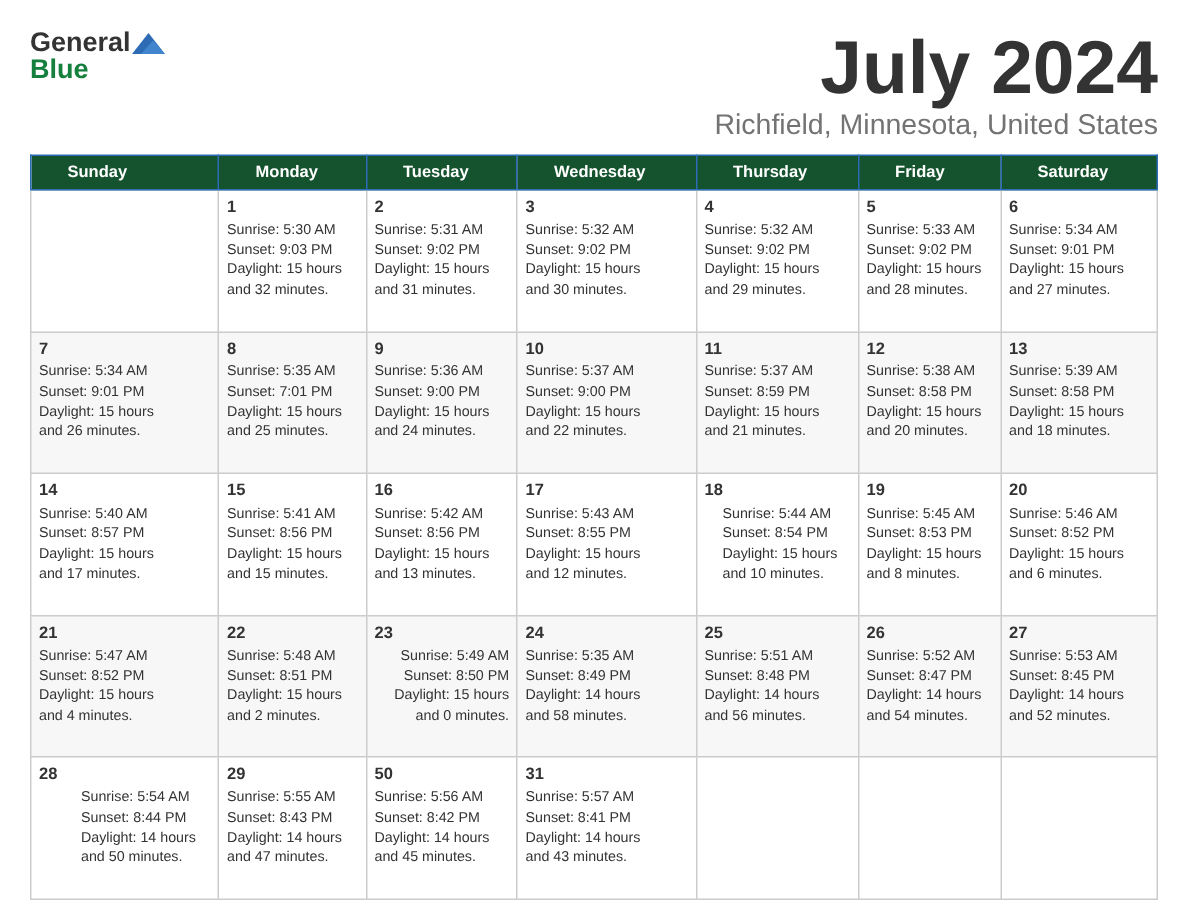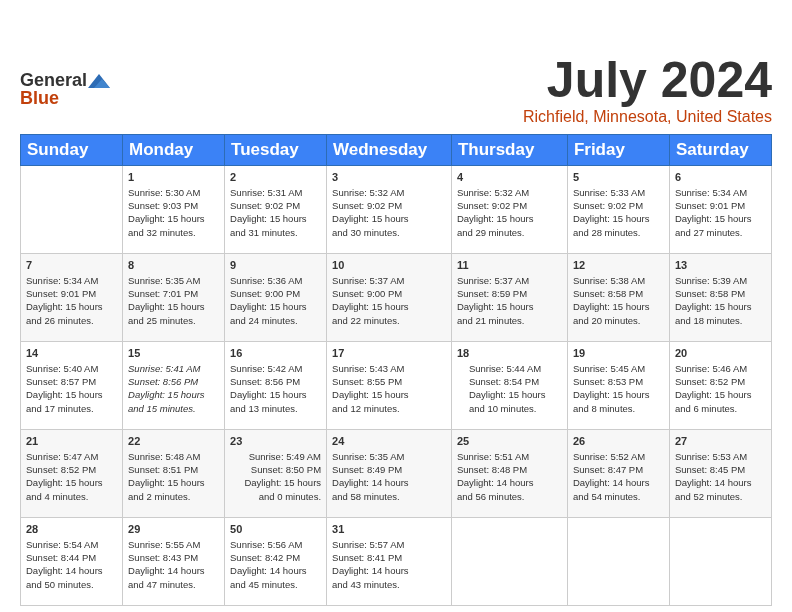--- a/index.html
+++ b/index.html
@@ -13,54 +13,53 @@
     .page {
       width: 792px;
       height: 612px;
       padding: 18px 20px 12px 20px;
       display: flex;
       flex-direction: column;
     }
     .header {
       display: flex;
       justify-content: space-between;
-      align-items: center;
+      align-items: flex-start;
       margin-bottom: 8px;
-      margin-top: 35px;
     }
     .logo {
       display: flex;
       flex-direction: column;
       align-items: flex-start;
     }
     .title-block {
       text-align: right;
     }
     .month-title {
       font-size: 50px;
       font-weight: bold;
       color: #333;
       line-height: 1.1;
     }
     .location {
-      font-size: 16px;
-      color: #c2410c;
+      font-size: 19px;
+      color: #737373;
     }
     .calendar-table {
       width: 100%;
       border-collapse: collapse;
       flex: 1;
       font-size: 10px;
     }
     .calendar-table thead tr th {
-      background: #3b82f6;
+      background: #14532d;
       color: #fff;
       text-align: left;
-      padding: 5px 6px;
-      font-size: 17px;
+      padding: 5px 24px;
+      font-size: 11px;
       font-weight: bold;
       border: 1px solid #2d6cb5;
     }
     .calendar-table tbody tr td {
       border: 1px solid #ccc;
       vertical-align: top;
       padding: 4px 5px;
       min-height: 80px;
       height: 88px;
       color: #333;
@@ -106,21 +105,21 @@
     <div class="logo">
       <div class="logo-wrapper">
         <div class="logo-text-group">
           <div class="logo-row">
             <span style="font-size:18px;font-weight:bold;color:#333;">General</span>
             <svg width="22" height="16" viewBox="0 0 22 16" style="margin-left:1px;margin-top:2px;">
               <polygon points="0,14 11,0 22,14" fill="#2d6cb5"></polygon>
               <polygon points="6,14 14,5 22,14" fill="#4a90d9" opacity="0.7"></polygon>
             </svg>
           </div>
-          <span style="font-size:18px;font-weight:bold;color:#c2410c;margin-top:-3px;">Blue</span>
+          <span style="font-size:18px;font-weight:bold;color:#15803d;margin-top:-3px;">Blue</span>
         </div>
       </div>
     </div>
     <div class="title-block">
       <div class="month-title">July 2024</div>
       <div class="location">Richfield, Minnesota, United States</div>
     </div>
   </div>
 
   <table class="calendar-table">
@@ -235,21 +234,21 @@
         <tr>
           <td>
             <span class="day-number">14</span>
             <div class="day-info" style="white-space: pre-line;">Sunrise: 5:40 AM
 Sunset: 8:57 PM
 Daylight: 15 hours
 and 17 minutes.</div>
           </td>
           <td>
             <span class="day-number">15</span>
-            <div class="day-info" style="white-space: pre-line; font-style: italic;">Sunrise: 5:41 AM
+            <div class="day-info" style="white-space: pre-line;">Sunrise: 5:41 AM
 Sunset: 8:56 PM
 Daylight: 15 hours
 and 15 minutes.</div>
           </td>
           <td>
             <span class="day-number">16</span>
             <div class="day-info" style="white-space: pre-line;">Sunrise: 5:42 AM
 Sunset: 8:56 PM
 Daylight: 15 hours
 and 13 minutes.</div>
@@ -330,21 +329,21 @@
             <span class="day-number">27</span>
             <div class="day-info" style="white-space: pre-line;">Sunrise: 5:53 AM
 Sunset: 8:45 PM
 Daylight: 14 hours
 and 52 minutes.</div>
           </td>
         </tr>
         <tr>
           <td>
             <span class="day-number">28</span>
-            <div class="day-info" style="white-space: pre-line;">Sunrise: 5:54 AM
+            <div class="day-info" style="white-space: pre-line; margin-left: 28px;">Sunrise: 5:54 AM
 Sunset: 8:44 PM
 Daylight: 14 hours
 and 50 minutes.</div>
           </td>
           <td>
             <span class="day-number">29</span>
             <div class="day-info" style="white-space: pre-line;">Sunrise: 5:55 AM
 Sunset: 8:43 PM
 Daylight: 14 hours
 and 47 minutes.</div>

